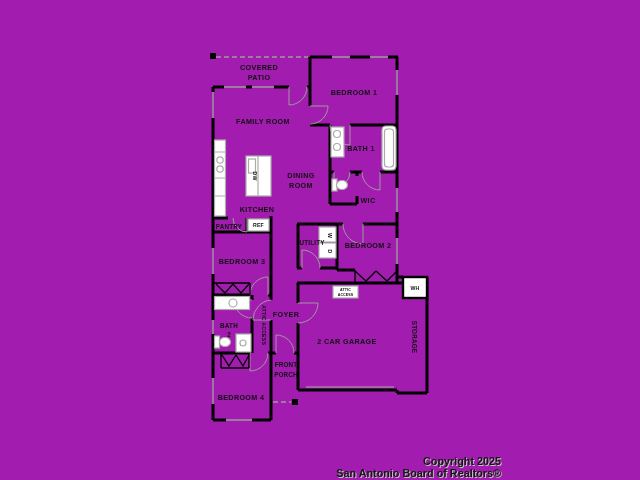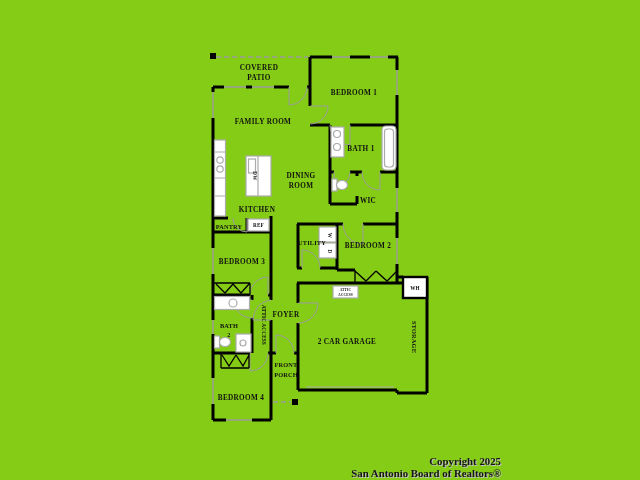--- a/index.html
+++ b/index.html
@@ -1,17 +1,17 @@
 <!DOCTYPE html>
 <html><head>
 <meta charset="utf-8">
 <style>
   html,body{margin:0;padding:0;background:#ffffff;}
-  .stage{position:relative;width:640px;height:480px;background:#84cc16;overflow:hidden;
-         font-family:Liberation Serif, serif;}
+  .stage{position:relative;width:640px;height:480px;background:#a21caf;overflow:hidden;
+         font-family:Liberation Sans, sans-serif;}
   svg{position:absolute;left:0;top:0;width:640px;height:480px;display:block;}
   .walls{stroke:#000000;stroke-width:3;fill:none;stroke-linecap:butt;}
   .thin{stroke:#000000;stroke-width:1.3;fill:none;}
   .win{stroke:#9c9c9c;stroke-width:1.4;fill:none;}
   .dash{stroke:#9c9c9c;stroke-width:1.4;fill:none;stroke-dasharray:5 3;}
   .arc{stroke:#9c9c9c;stroke-width:1;fill:none;}
   .fix{stroke:#ababab;stroke-width:1.2;fill:#ffffff;}
   .fixl{stroke:#ababab;stroke-width:1.2;fill:none;}
   .lbl{fill:#111111;font-weight:bold;font-size:7.2px;letter-spacing:.35px;text-anchor:middle;}
   .lbl-md{fill:#111111;font-weight:bold;font-size:6.3px;letter-spacing:.2px;text-anchor:middle;}

